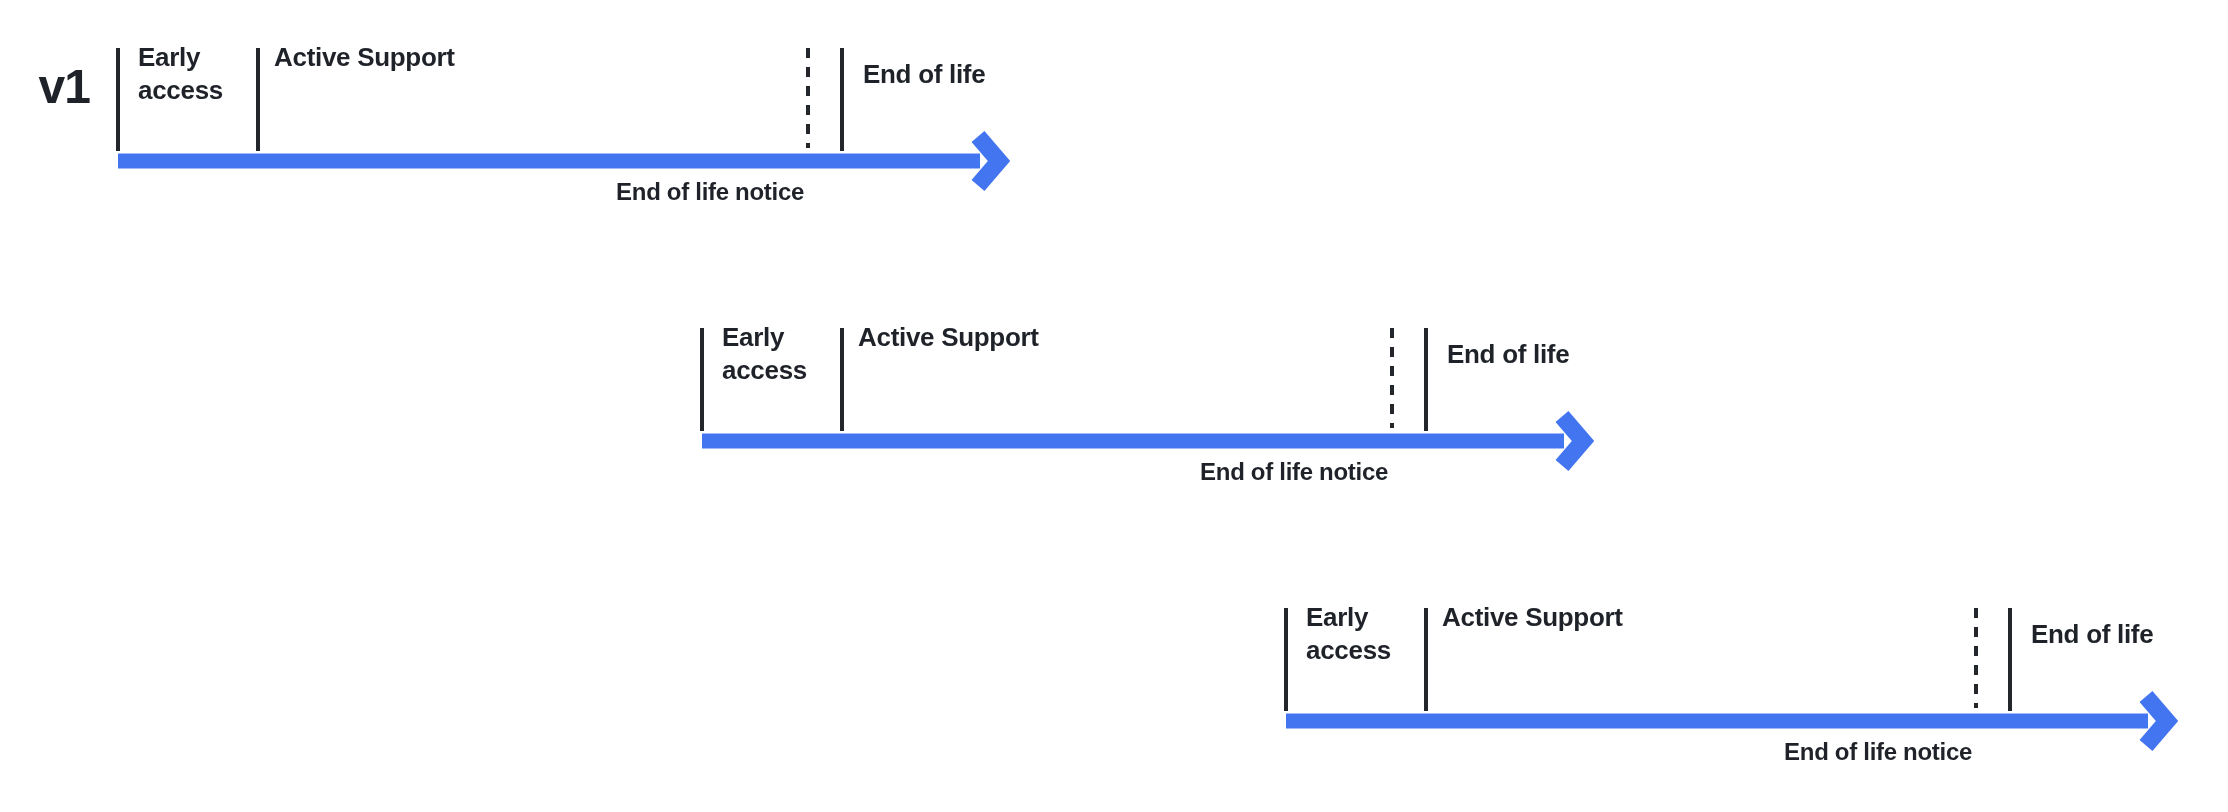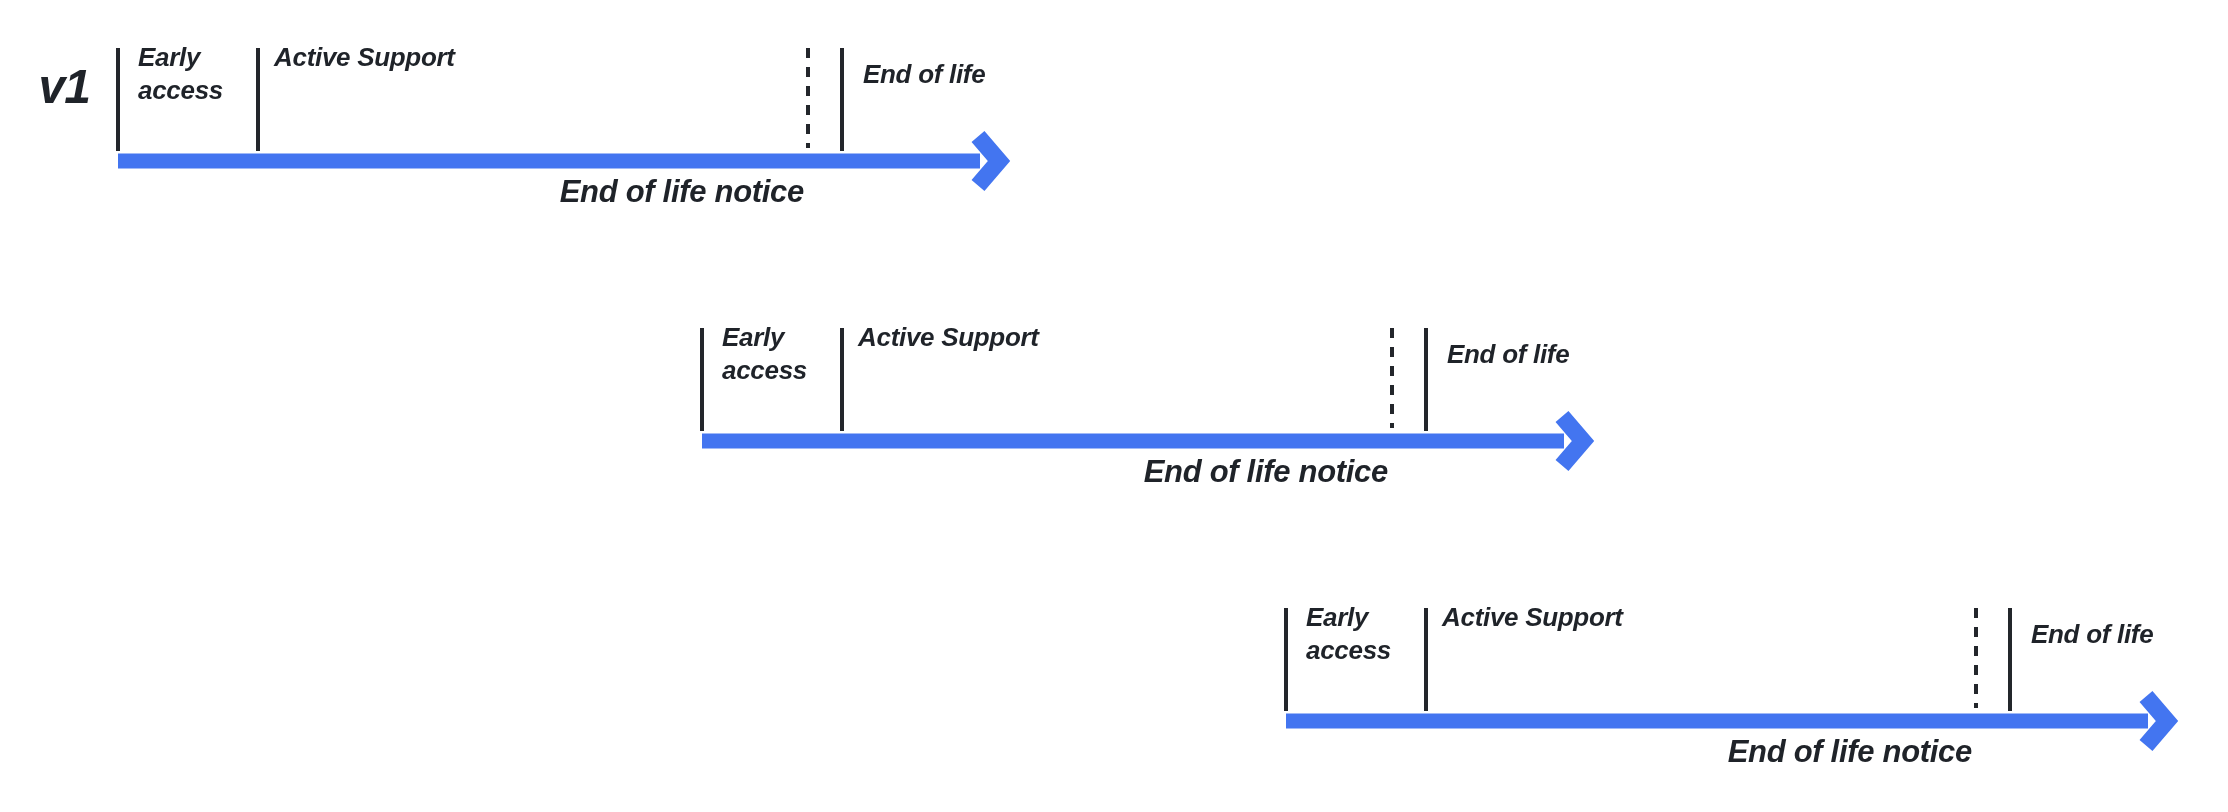--- a/index.html
+++ b/index.html
@@ -10,21 +10,20 @@
   }
   html,body{margin:0;padding:0;background:var(--bg);}
   .canvas{
     position:relative;
     width:2228px;
     height:812px;
     background:var(--bg);
     overflow:hidden;
     font-family:"Liberation Sans","DejaVu Sans",sans-serif;
     color:var(--text);
-    font-style:italic;
   }
   .timeline{
     position:absolute;
     width:910px;
     height:230px;
   }
   .timeline.t1{left:118px;top:48px;}
   .timeline.t2{left:702px;top:328px;}
   .timeline.t3{left:1286px;top:608px;}
 
@@ -87,21 +86,21 @@
     stroke-linejoin:miter;
     stroke-miterlimit:10;
     stroke-linecap:butt;
   }
   .notice{
     position:absolute;
     left:0;
     top:127px;
     width:686px;
     text-align:right;
-    font-size:31px;
+    font-size:24px;
     line-height:33px;
     font-weight:700;
     letter-spacing:-0.3px;
     color:var(--text);
     white-space:nowrap;
   }
 </style>
 </head>
 <body>
 

